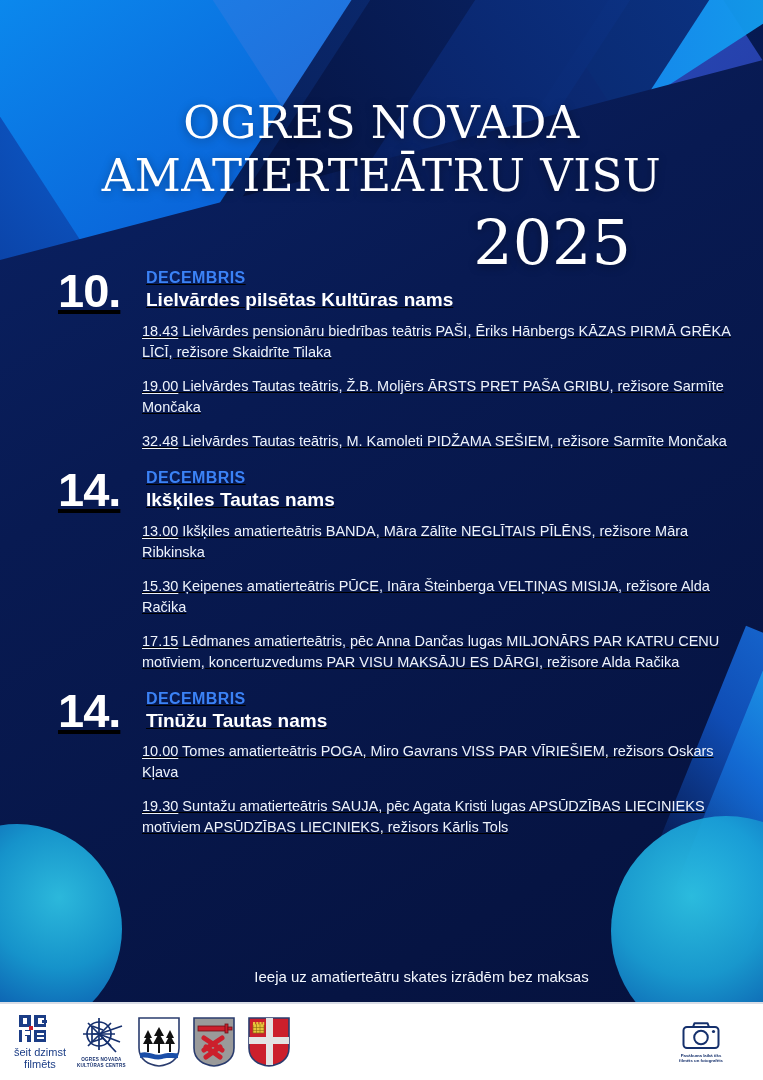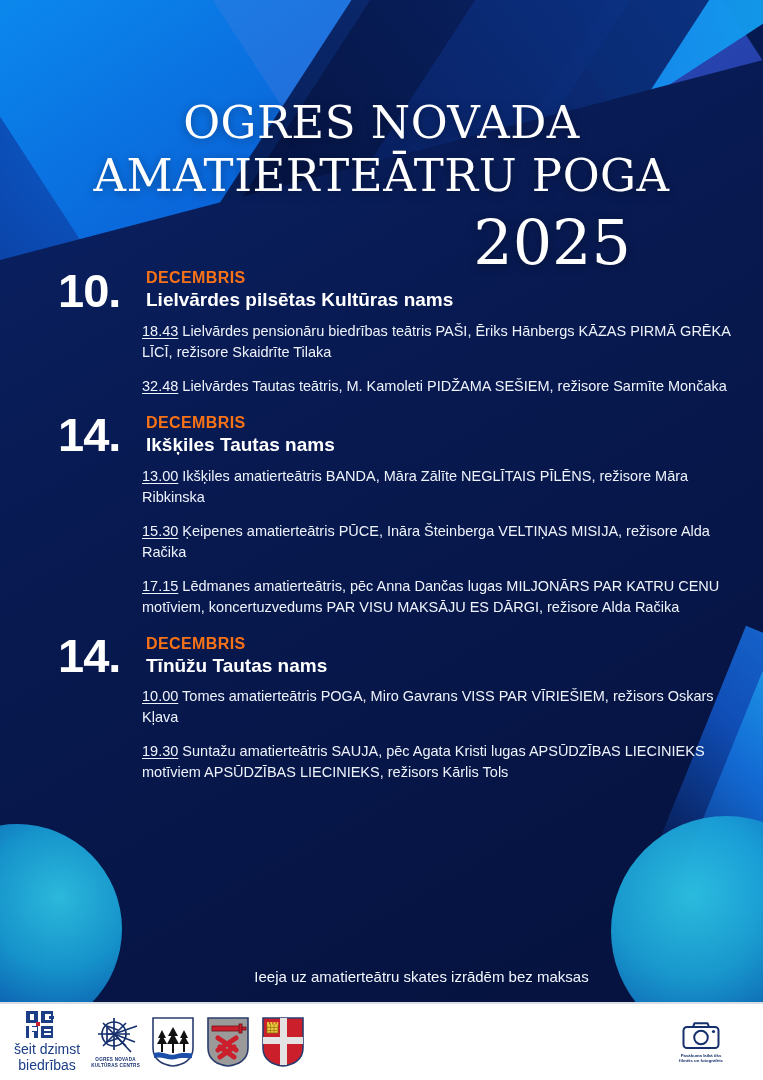--- a/index.html
+++ b/index.html
@@ -89,38 +89,38 @@
      font-size:62px;
      line-height:1;
      margin-top:10px;
      margin-right:92px;
      text-align:right;
      text-shadow:0 2px 10px rgba(0,0,0,.35);
   }
 
   
   .schedule{position:absolute;left:0;right:0;top:268px;padding:0 28px 0 58px;}
-  .day-block{margin-bottom:16px;}
+  .day-block{margin-bottom:16px;text-decoration:underline;}
   .day-head{display:flex;align-items:flex-end;}
   .day-num{
      font-family:"Liberation Sans",sans-serif;
      font-weight:700;
      font-size:47px;
      line-height:0.92;
      color:#ffffff;
      letter-spacing:-1px;
      width:86px;
      text-align:left;
      padding-bottom:2px;
   }
   .day-meta{padding-left:2px;padding-bottom:2px;}
   .day-month{
      font-family:"Liberation Sans",sans-serif;
      font-weight:700;font-size:16px;letter-spacing:.4px;
-     color:#f97316;line-height:1.25;
+     color:#3b82f6;line-height:1.25;
   }
   .day-venue{
      font-family:"Liberation Sans",sans-serif;
      font-weight:700;font-size:19px;color:#ffffff;line-height:1.25;
   }
   .shows{margin:7px 0 0 84px;}
   .show{
      font-family:"Liberation Sans",sans-serif;
      font-size:14.5px;line-height:1.45;color:#eef3fb;
      margin-bottom:13px;font-weight:400;
@@ -140,21 +140,21 @@
      border-top:2px solid #d9dde6;
      display:flex;align-items:center;justify-content:space-between;
      padding:0 14px 0 14px;box-sizing:border-box;
   }
   .footer-left{display:flex;align-items:center;gap:11px;}
   .footer-right{display:flex;align-items:center;padding-right:26px;}
 
   .logo-ogre{display:flex;flex-direction:column;align-items:center;gap:2px;}
   .ogre-mark{display:block;}
   .ogre-tag{
-     font-family:"Liberation Sans",sans-serif;font-size:14px;line-height:1.12;
+     font-family:"Liberation Sans",sans-serif;font-size:11px;line-height:1.12;
      color:#1b3d86;text-align:center;font-weight:400;
   }
   .logo-onkc{display:flex;flex-direction:column;align-items:center;gap:1px;}
   .onkc-tag{
      font-family:"Liberation Sans",sans-serif;font-size:4.6px;line-height:1.2;
      color:#16306e;text-align:center;font-weight:700;letter-spacing:.25px;
   }
   .coa{display:block;}
   .cam-wrap{display:flex;flex-direction:column;align-items:center;gap:2px;}
   .cam-tag{
@@ -181,36 +181,37 @@
     <div class="glowR"></div>
     <div class="glowR2"></div>
     <div class="circleL"></div>
     <div class="circleR"></div>
     <div class="lineL"></div>
     <div class="lineR"></div>
   </div>
 
   <div class="title-wrap">
     <div class="title-line l1">OGRES NOVADA</div>
-    <div class="title-line l2">AMATIERTEĀTRU POGA</div>
+    <div class="title-line l2">AMATIERTEĀTRU VISU</div>
     <div class="year">2025</div>
   </div>
 
   <div class="schedule">
 
     <div class="day-block">
       <div class="day-head">
         <div class="day-num">10.</div>
         <div class="day-meta">
           <div class="day-month">DECEMBRIS</div>
           <div class="day-venue">Lielvārdes pilsētas Kultūras nams</div>
         </div>
       </div>
       <div class="shows">
         <div class="show"><span class="t">18.43</span><span> Lielvārdes pensionāru biedrības teātris PAŠI, Ēriks Hānbergs KĀZAS PIRMĀ GRĒKA LĪCĪ, režisore Skaidrīte Tilaka</span></div>
+        <div class="show"><span class="t">19.00</span><span> Lielvārdes Tautas teātris, Ž.B. Moljērs ĀRSTS PRET PAŠA GRIBU, režisore Sarmīte Mončaka</span></div>
         <div class="show"><span class="t">32.48</span><span> Lielvārdes Tautas teātris, M. Kamoleti PIDŽAMA SEŠIEM, režisore Sarmīte Mončaka</span></div>
       </div>
     </div>
 
     <div class="day-block">
       <div class="day-head">
         <div class="day-num">14.</div>
         <div class="day-meta">
           <div class="day-month">DECEMBRIS</div>
           <div class="day-venue">Ikšķiles Tautas nams</div>
@@ -256,21 +257,21 @@
           <rect x="4" y="16" width="3" height="12" fill="#ffffff"></rect>
           <rect x="7" y="17" width="5" height="4" fill="#ffffff"></rect>
           <rect x="7" y="22" width="2" height="6" fill="#ffffff"></rect>
           <rect x="16" y="16" width="12" height="12" fill="#1b3d86"></rect>
           <rect x="19" y="19" width="7" height="2" fill="#ffffff"></rect>
           <rect x="19" y="23" width="7" height="2" fill="#ffffff"></rect>
           <rect x="11" y="12" width="4" height="4" fill="#cc1f2c"></rect>
         </svg>
         <div class="ogre-tag">
           <span>šeit dzimst</span><br>
-          <span>biedrības</span>
+          <span>filmēts</span>
         </div>
       </div>
 
       <div class="logo-onkc">
         <svg width="46" height="40" viewBox="0 0 46 40">
           <g stroke="#16306e" stroke-width="1.7" fill="none">
             <circle cx="21" cy="18" r="12"></circle>
             <path d="M21 2 L21 34 M5 18 L37 18"></path>
             <path d="M10 7 L33 30 M33 7 L10 30"></path>
             <path d="M21 18 L44 10 M21 18 L42 26 M21 18 L38 36"></path>

